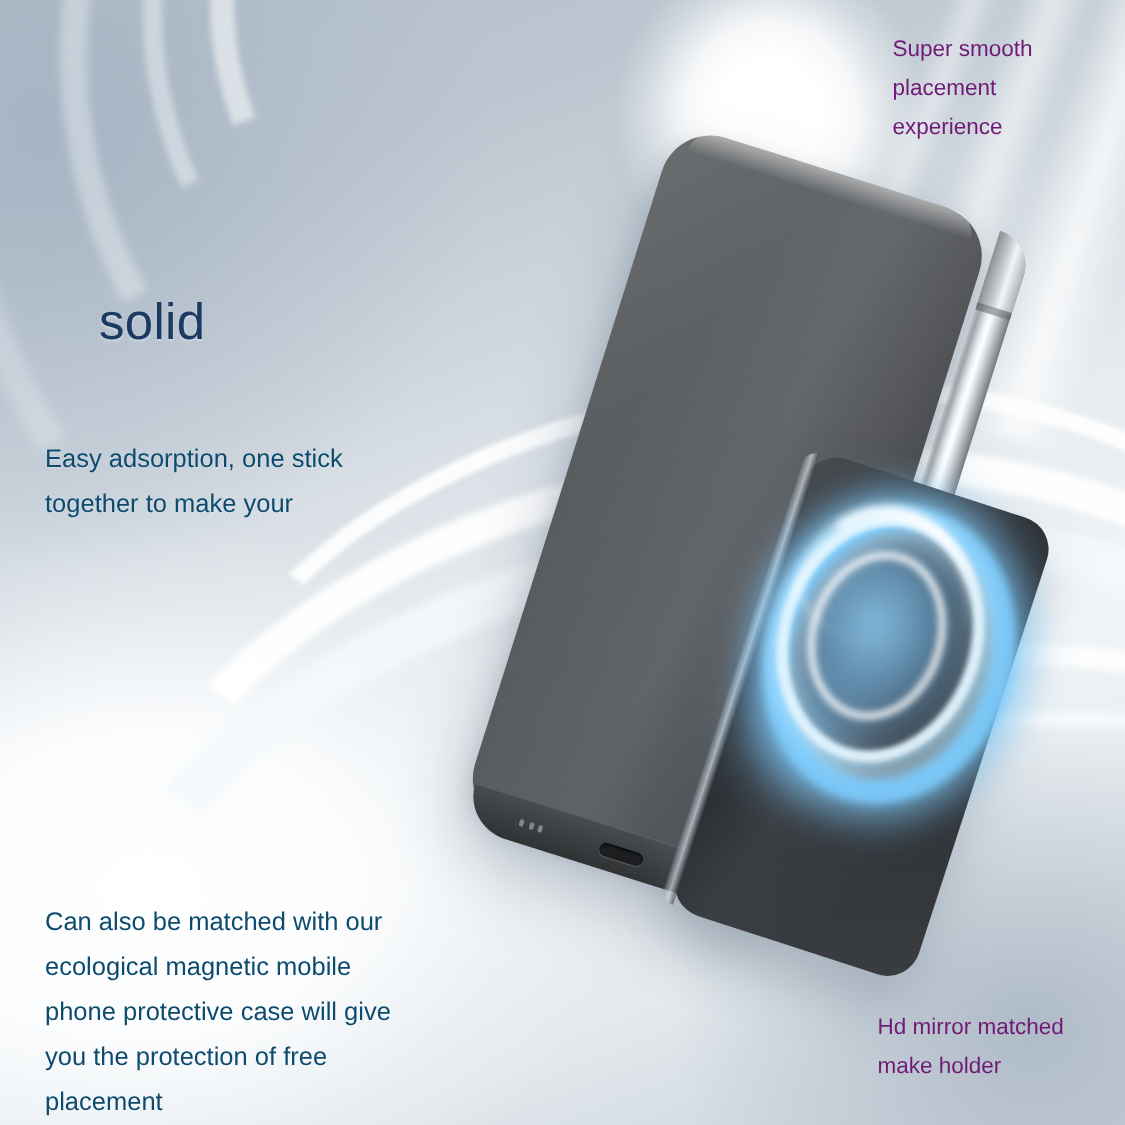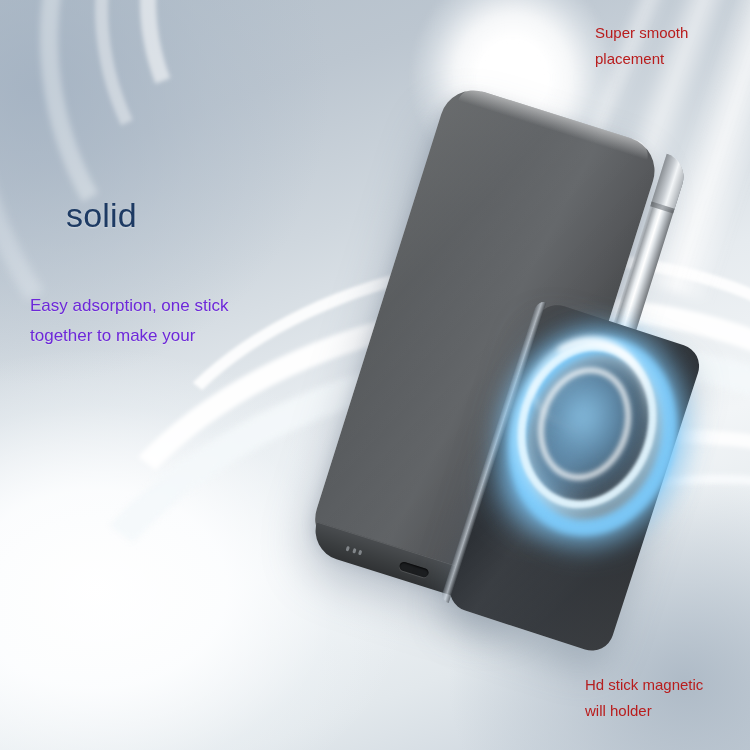--- a/index.html
+++ b/index.html
@@ -148,26 +148,26 @@
   .glow-spill{position:absolute;left:0px;top:130px;width:150px;height:150px;
     background:radial-gradient(50% 50% at 40% 40%, rgba(120,195,250,.55) 0%, rgba(150,210,255,.18) 50%, rgba(255,255,255,0) 78%);
     filter:blur(11px);}
 
   
   .headline{position:absolute;color:#1d3a63;font-size:34px;font-weight:400;letter-spacing:.2px;
     white-space:nowrap;text-shadow:0 1px 2px rgba(255,255,255,.35);}
   #headline-1{left:30px;top:90px;}
   #headline-2{left:66px;top:196px;}
 
-  .body-copy{position:absolute;color:#6d28d9;font-size:17px;line-height:30px;font-weight:400;
+  .body-copy{position:absolute;color:#0c4a6e;font-size:17px;line-height:30px;font-weight:400;
     text-shadow:0 1px 1px rgba(255,255,255,.3);}
   #copy-left-top{left:30px;top:291px;width:270px;}
   #copy-left-bottom{left:30px;top:600px;width:275px;}
 
-  .caption{position:absolute;color:#b91c1c;font-size:15px;line-height:26px;font-weight:400;}
+  .caption{position:absolute;color:#701a75;font-size:15px;line-height:26px;font-weight:400;}
   #caption-top-right{left:595px;top:20px;width:150px;}
   #caption-bottom-right{left:585px;top:672px;width:165px;}
 
   .ln{display:block;}
 </style>
 </head>
 <body>
 
 <div id="stage">
 
@@ -238,24 +238,32 @@
     </div>
   </div>
 
   <div class="headline" id="headline-2">solid</div>
 
   <div class="body-copy" id="copy-left-top">
     <span class="ln">Easy adsorption, one stick</span>
     <span class="ln">together to make your</span>
   </div>
 
+  <div class="body-copy" id="copy-left-bottom">
+    <span class="ln">Can also be matched with our</span>
+    <span class="ln">ecological magnetic mobile</span>
+    <span class="ln">phone protective case will give</span>
+    <span class="ln">you the protection of free</span>
+    <span class="ln">placement</span>
+  </div>
 
   <div class="caption" id="caption-top-right">
     <span class="ln">Super smooth</span>
     <span class="ln">placement</span>
+    <span class="ln">experience</span>
   </div>
 
   <div class="caption" id="caption-bottom-right">
-    <span class="ln">Hd stick magnetic</span>
-    <span class="ln">will holder</span>
+    <span class="ln">Hd mirror matched</span>
+    <span class="ln">make holder</span>
   </div>
 
 </div>
 
 </body></html>

